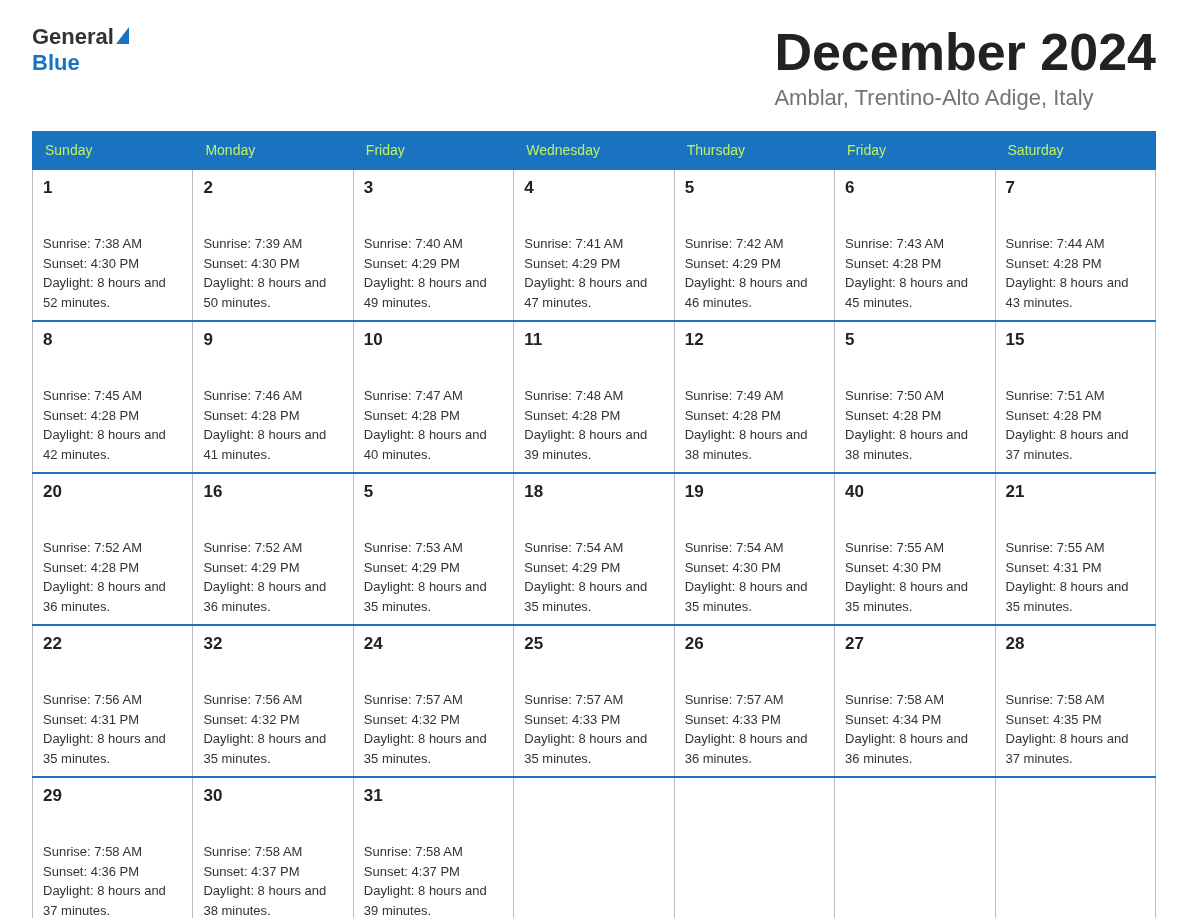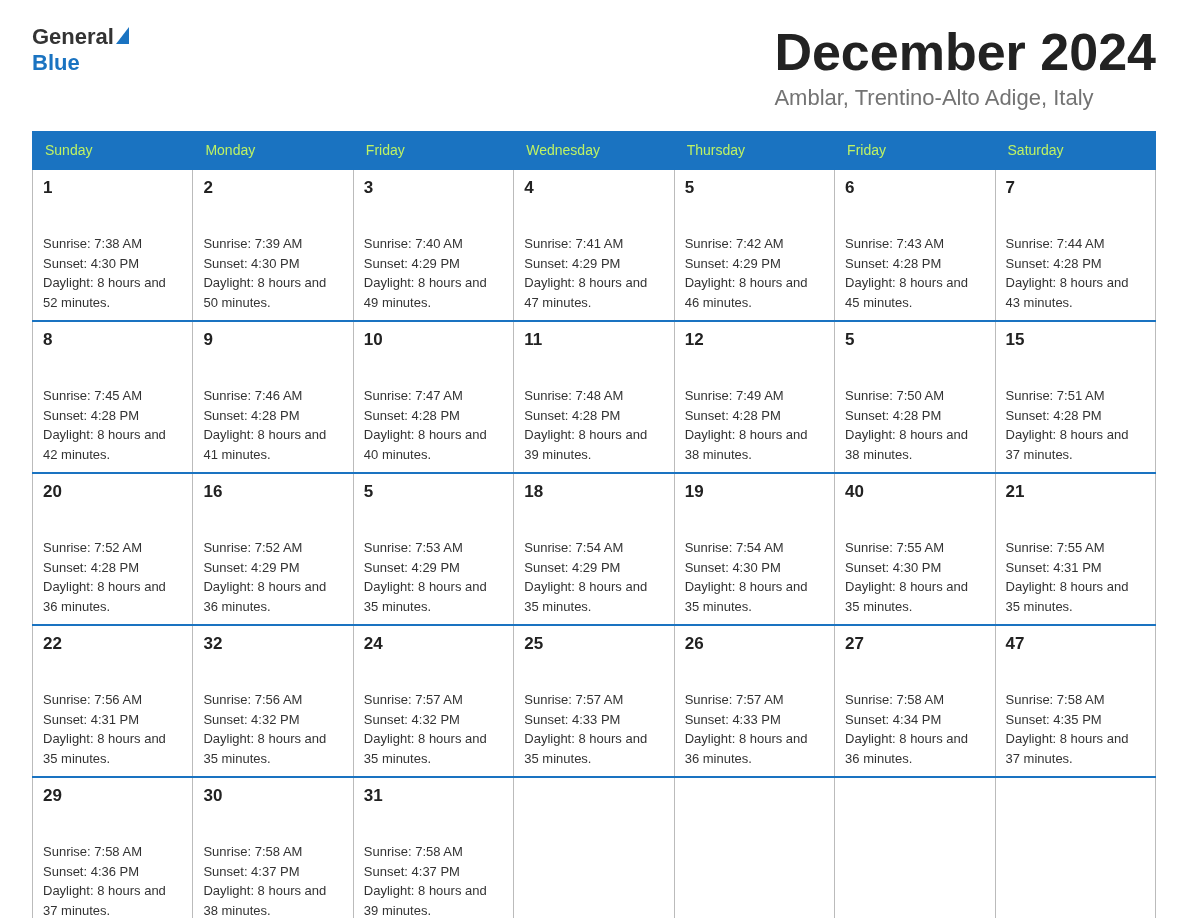--- a/index.html
+++ b/index.html
@@ -213,21 +213,21 @@
         </td>
         <td>
           <div class="day-num">26</div>
           <div class="day-info">Sunrise: 7:57 AM<br>Sunset: 4:33 PM<br>Daylight: 8 hours and 36 minutes.</div>
         </td>
         <td>
           <div class="day-num">27</div>
           <div class="day-info">Sunrise: 7:58 AM<br>Sunset: 4:34 PM<br>Daylight: 8 hours and 36 minutes.</div>
         </td>
         <td>
-          <div class="day-num">47</div>
+          <div class="day-num">28</div>
           <div class="day-info">Sunrise: 7:58 AM<br>Sunset: 4:35 PM<br>Daylight: 8 hours and 37 minutes.</div>
         </td>
       </tr>
       <tr>
         <td>
           <div class="day-num">29</div>
           <div class="day-info">Sunrise: 7:58 AM<br>Sunset: 4:36 PM<br>Daylight: 8 hours and 37 minutes.</div>
         </td>
         <td>
           <div class="day-num">30</div>

